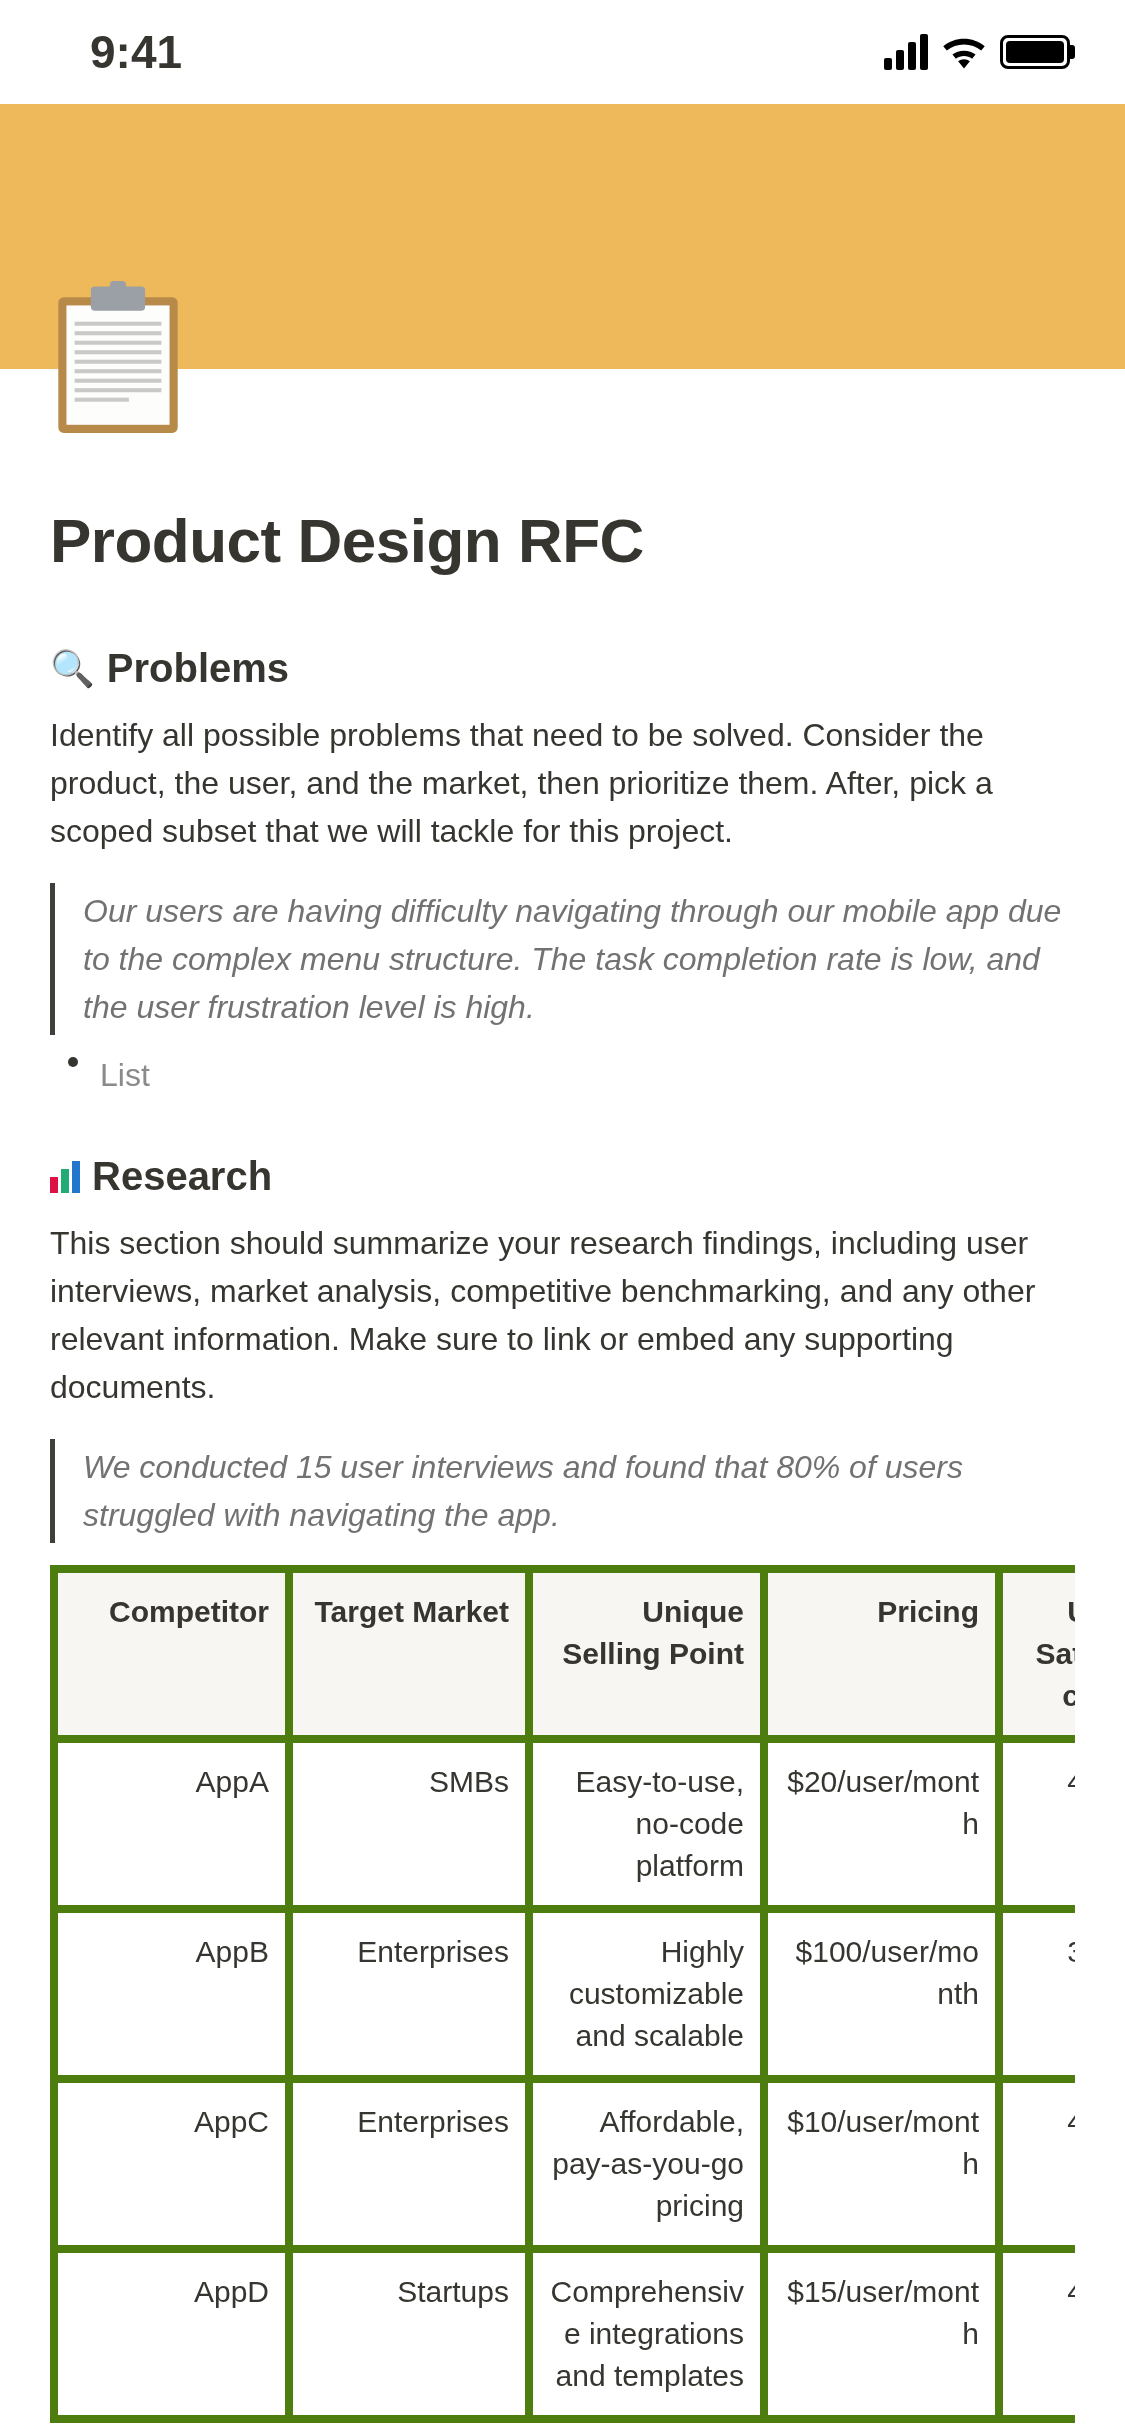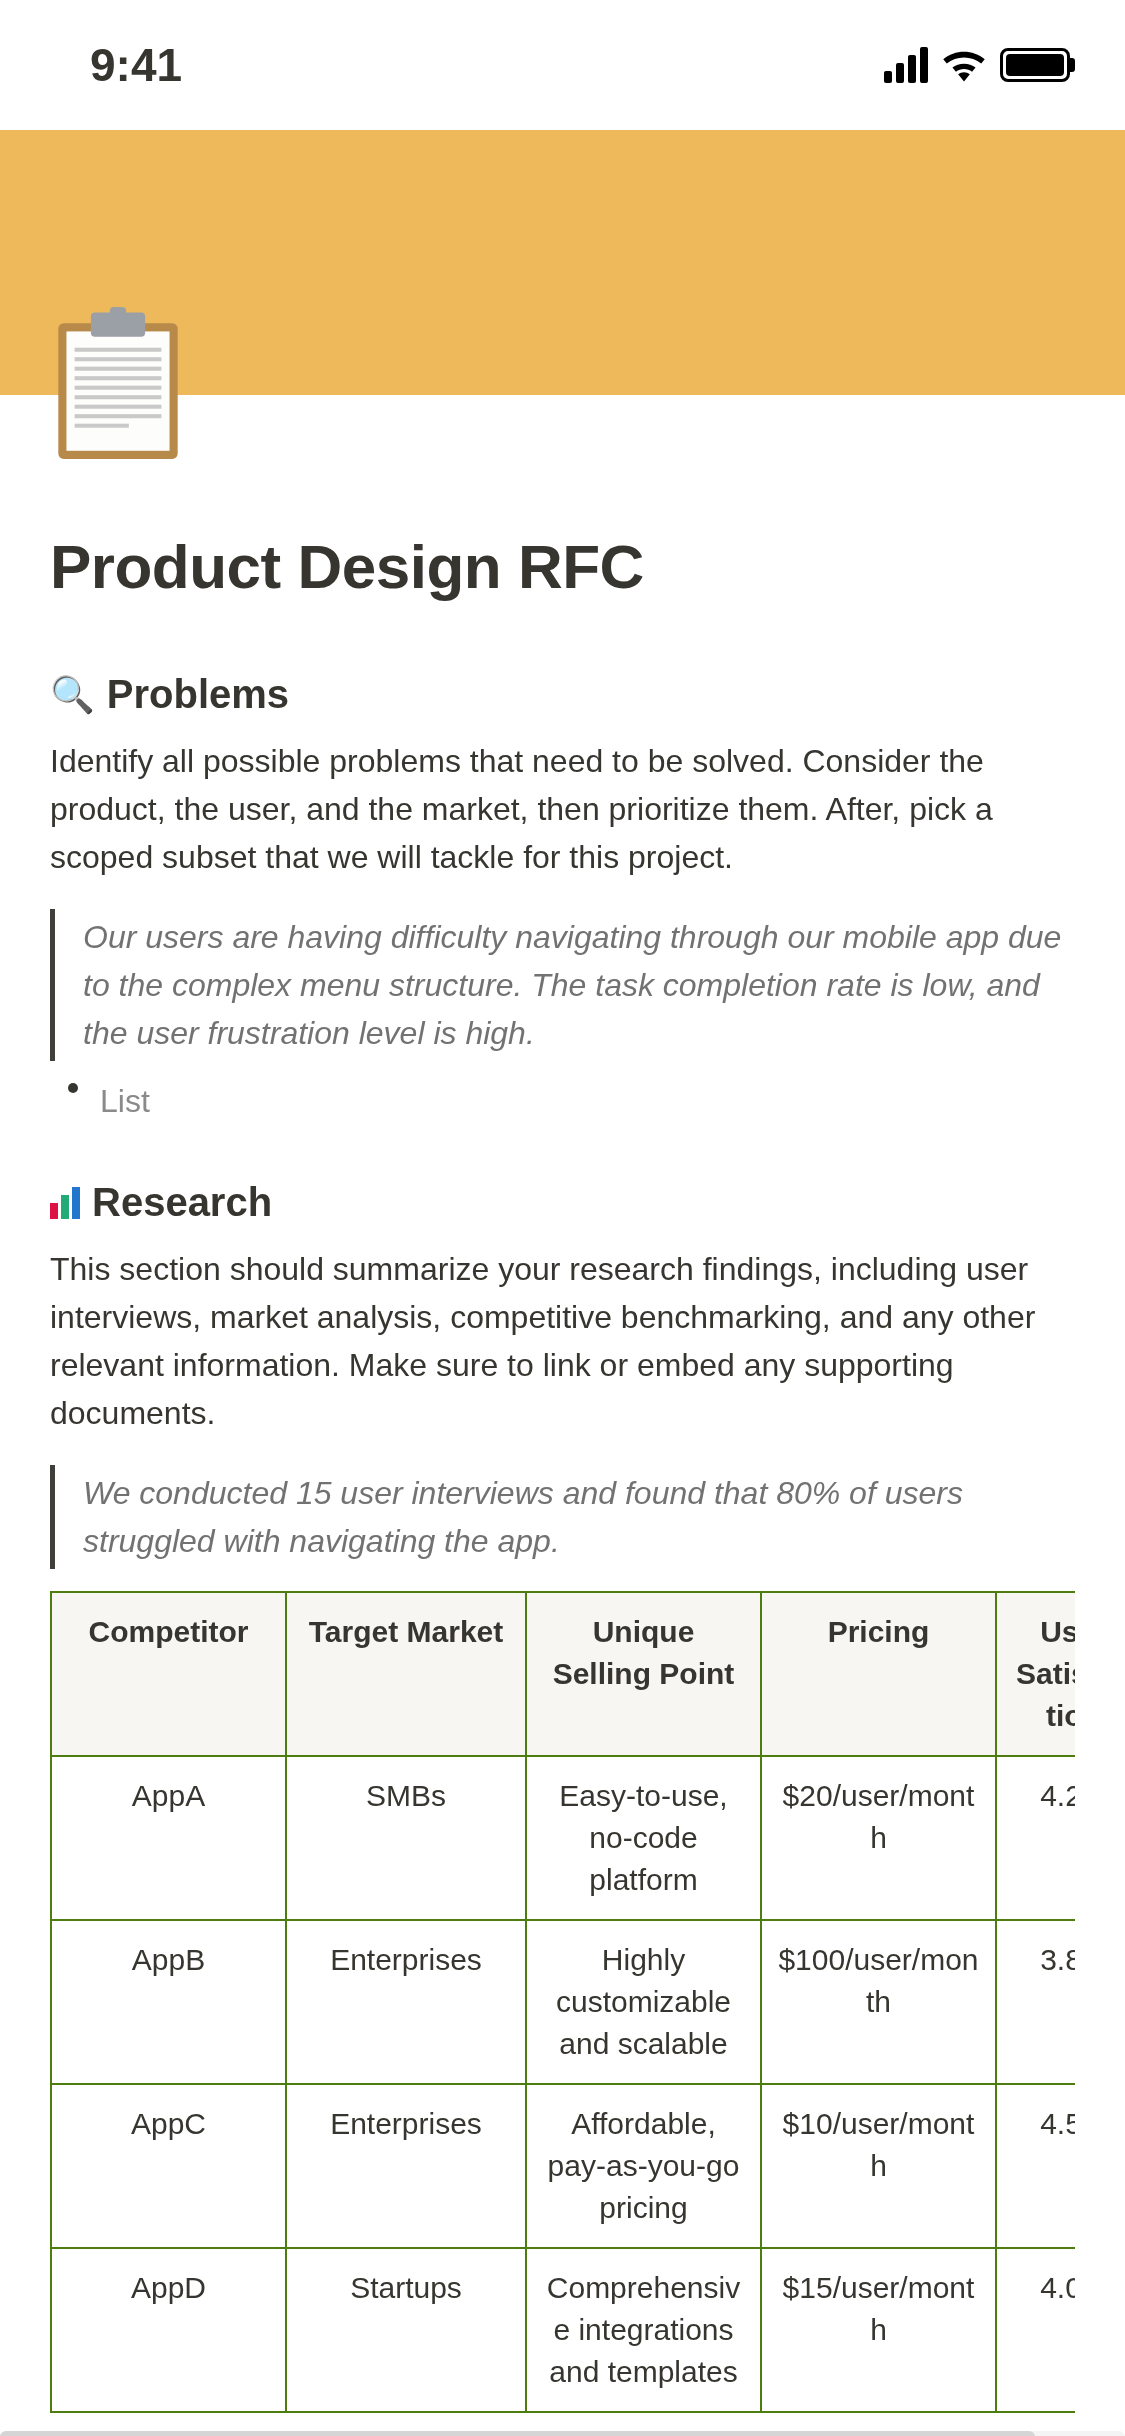--- a/index.html
+++ b/index.html
@@ -5,21 +5,21 @@
   * { box-sizing: border-box; margin: 0; padding: 0; }
   html, body {
     width: 1125px;
     height: 2436px;
     font-family: -apple-system, BlinkMacSystemFont, "Segoe UI", Helvetica, Arial, sans-serif;
     background: #fff;
     color: #37352f;
     overflow: hidden;
   }
   .status-bar {
-    height: 130px;
+    height: 104px;
     display: flex;
     align-items: center;
     justify-content: space-between;
     padding: 0 55px 0 90px;
     font-size: 46px;
     font-weight: 600;
   }
   .status-right {
     display: flex;
     align-items: center;
@@ -121,23 +121,23 @@
     position: relative;
     margin-top: 10px;
   }
   table {
     border-collapse: collapse;
     width: 1100px;
     table-layout: fixed;
     font-size: 30px;
   }
   th, td {
-    border: 2px solid #4d7c0f;
+    border: 8px solid #4d7c0f;
     padding: 18px 16px;
-    text-align: center;
+    text-align: right;
     vertical-align: top;
     line-height: 1.4;
     word-wrap: break-word;
   }
   th {
     background: #f7f6f3;
     font-weight: 600;
   }
   col.c1{width:235px;} col.c2{width:240px;} col.c3{width:235px;} col.c4{width:235px;} col.c5{width:155px;}
 

